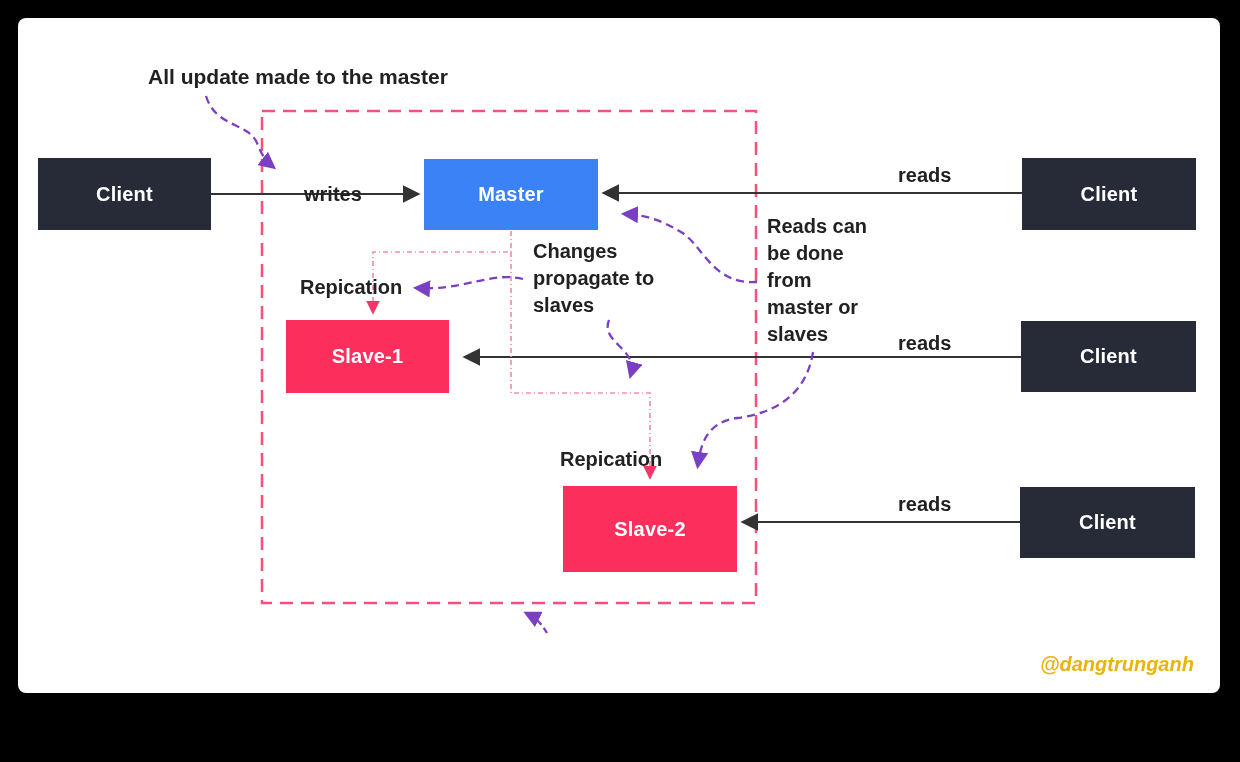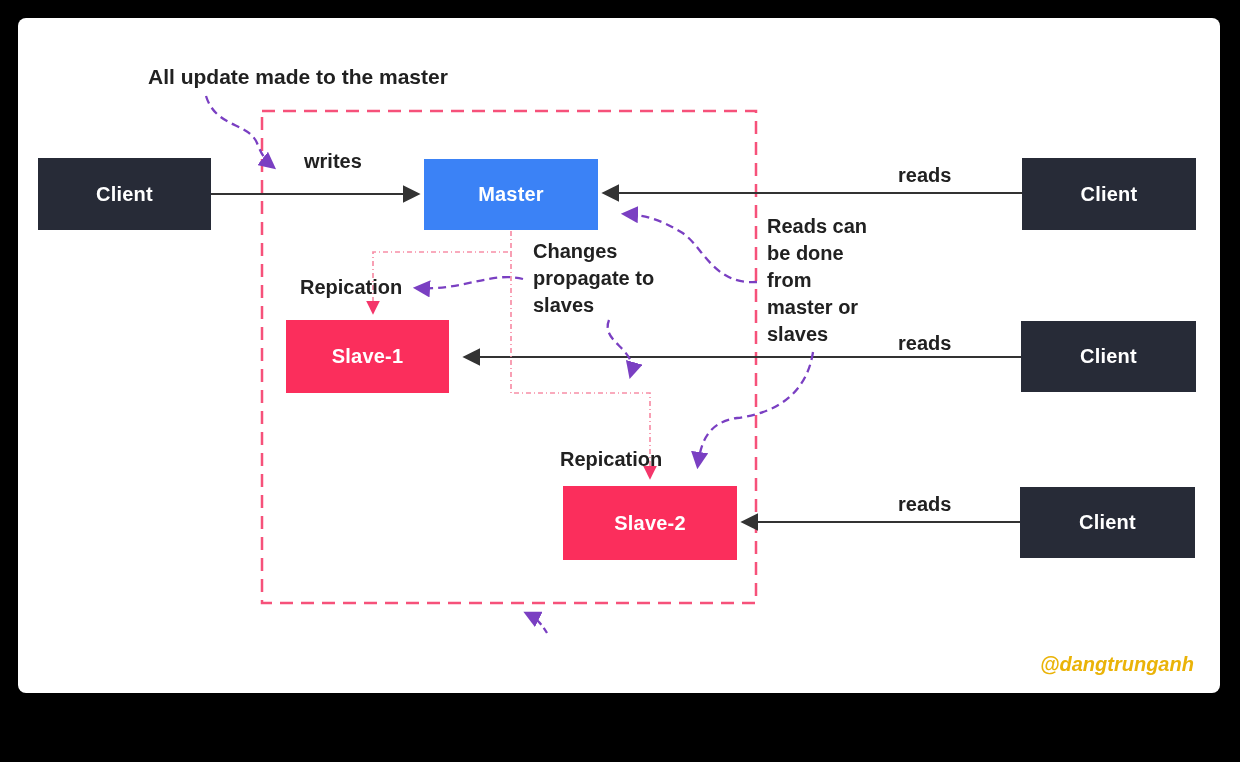--- a/index.html
+++ b/index.html
@@ -67,34 +67,34 @@
 
   <div class="node client" style="left:38px;top:158px;width:173px;height:72px;">
     <span>Client</span>
   </div>
   <div class="node master" style="left:424px;top:159px;width:174px;height:71px;">
     <span>Master</span>
   </div>
   <div class="node slave" style="left:286px;top:320px;width:163px;height:73px;">
     <span>Slave-1</span>
   </div>
-  <div class="node slave" style="left:563px;top:486px;width:174px;height:74px;">
+  <div class="node slave" style="left:563px;top:486px;width:174px;height:86px;">
     <span>Slave-2</span>
   </div>
   <div class="node client" style="left:1022px;top:158px;width:174px;height:72px;">
     <span>Client</span>
   </div>
   <div class="node client" style="left:1021px;top:321px;width:175px;height:71px;">
     <span>Client</span>
   </div>
   <div class="node client" style="left:1020px;top:487px;width:175px;height:71px;">
     <span>Client</span>
   </div>
 
-  <div class="lbl nowrap" style="left:304px;top:148px;">writes</div>
+  <div class="lbl nowrap" style="left:304px;top:181px;">writes</div>
   <div class="lbl nowrap" style="left:898px;top:162px;">reads</div>
   <div class="lbl nowrap" style="left:898px;top:330px;">reads</div>
   <div class="lbl nowrap" style="left:898px;top:491px;">reads</div>
   <div class="lbl nowrap" style="left:300px;top:274px;">Repication</div>
   <div class="lbl nowrap" style="left:560px;top:446px;">Repication</div>
 
   <div class="lbl nowrap" style="left:134px;top:63px;font-size:21px;margin-left:14px;">All update made to the master</div>
   <div class="lbl" style="left:533px;top:238px;width:128px;">Changes propagate to slaves</div>
   <div class="lbl" style="left:767px;top:213px;width:105px;">Reads can be done from master or slaves</div>
   <div class="credit">@dangtrunganh</div>

